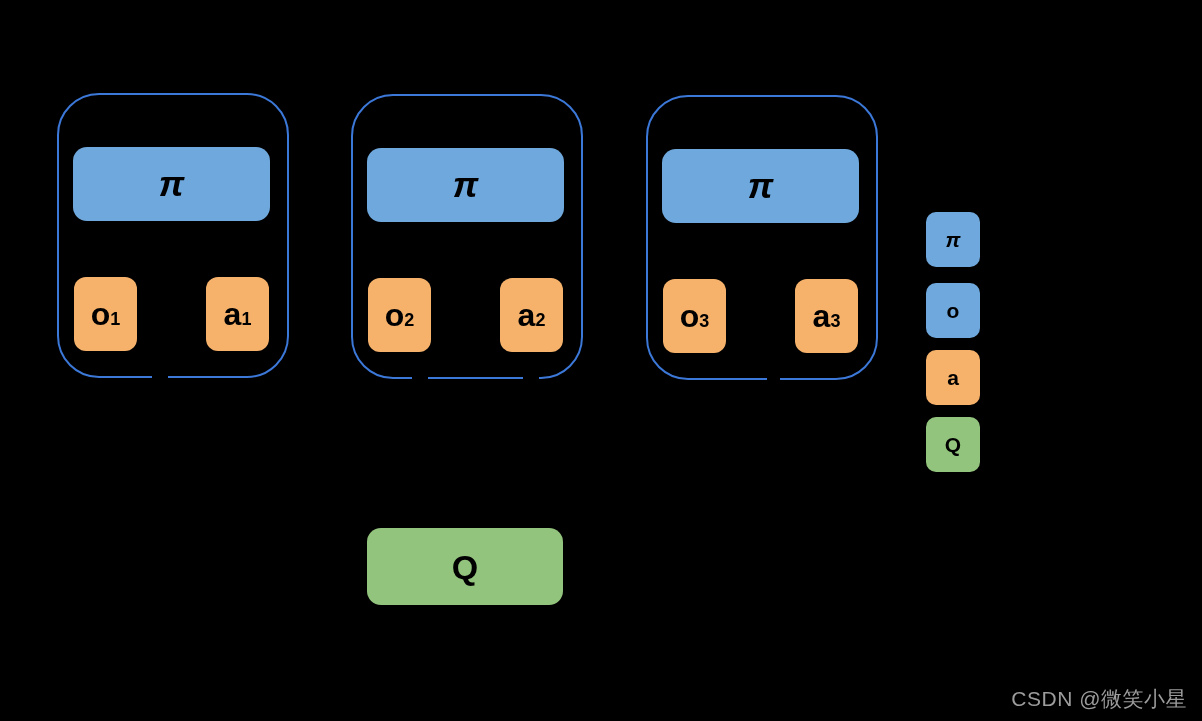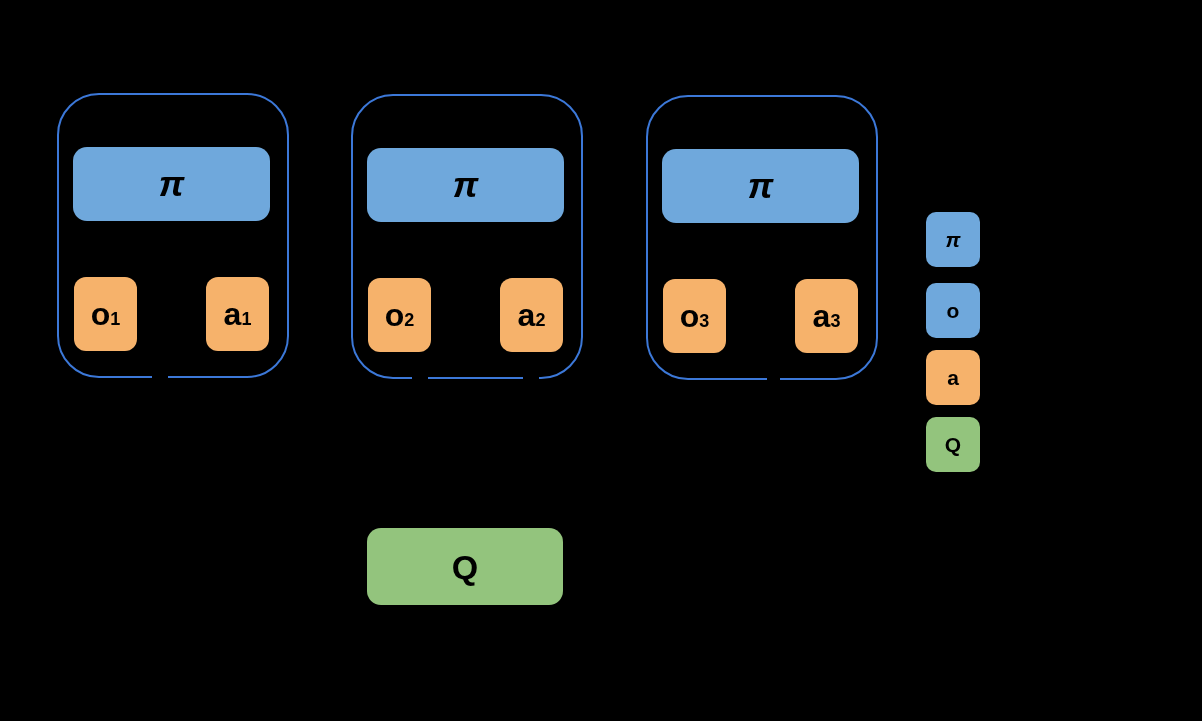--- a/index.html
+++ b/index.html
@@ -160,14 +160,15 @@
     <span>a</span>
   </div>
   <div class="legend-square ly3" style="background-color: rgb(147, 196, 125);">
     <span>Q</span>
   </div>
 
   <div class="q-box" style="background-color: rgb(147, 196, 125);">
     <span class="q-label">Q</span>
   </div>
 
+  <div class="watermark" style="color: rgb(156, 156, 156);">CSDN @微笑小星</div>
 
 </div>
 
 </body></html>

